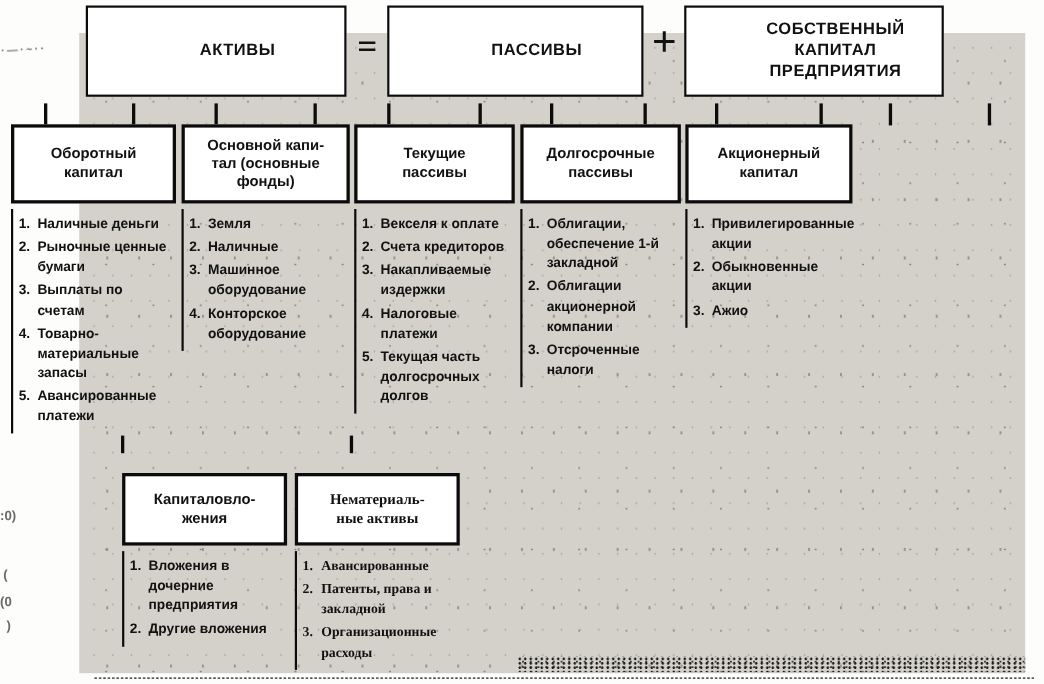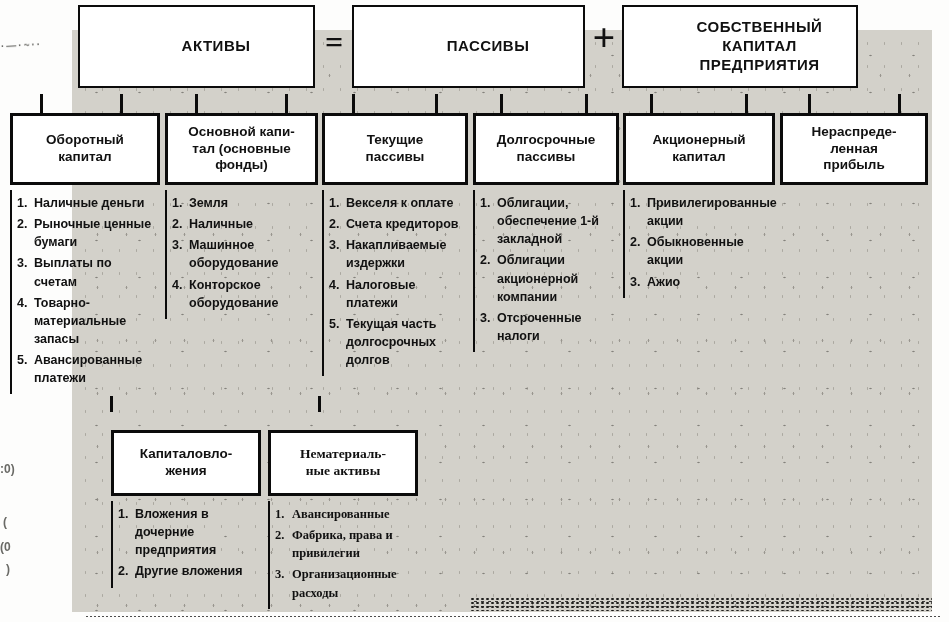--- a/index.html
+++ b/index.html
@@ -166,28 +166,20 @@
 капитал</span>
     </div>
     <ul class="col-list">
 
     <li>Привилегированные акции</li>
         <li>Обыкновенные акции</li>
         <li>Ажио</li>
       </ul>
   </div>
 
-  <div class="column" style="left:780px;width:148px;">
-    <div class="box colbox">
-      <span class="box-label">Нераспреде-
-ленная
-прибыль</span>
-    </div>
-
-  </div>
 
   <div class="subcolumn" style="left:88px;width:150px;">
     <div class="box subbox">
       <span class="box-label">Капиталовло-
 жения</span>
     </div>
     <ul class="col-list">
 
     <li>Вложения в дочерние предприятия</li>
         <li>Другие вложения</li>
@@ -195,21 +187,21 @@
   </div>
 
   <div class="subcolumn" style="left:245px;width:150px;font-family:Liberation Serif, serif;">
     <div class="box subbox">
       <span class="box-label">Нематериаль-
 ные активы</span>
     </div>
     <ul class="col-list">
 
     <li>Авансированные</li>
-        <li>Фабрика, права и привилегии</li>
+        <li>Патенты, права и закладной</li>
         <li>Организационные расходы</li>
       </ul>
   </div>
 
   <span class="mark m0">·—·~··</span>
   <span class="mark m1">:0)</span>
   <span class="mark m2">(</span>
   <span class="mark m3">(0</span>
   <span class="mark m4">)</span>
 

